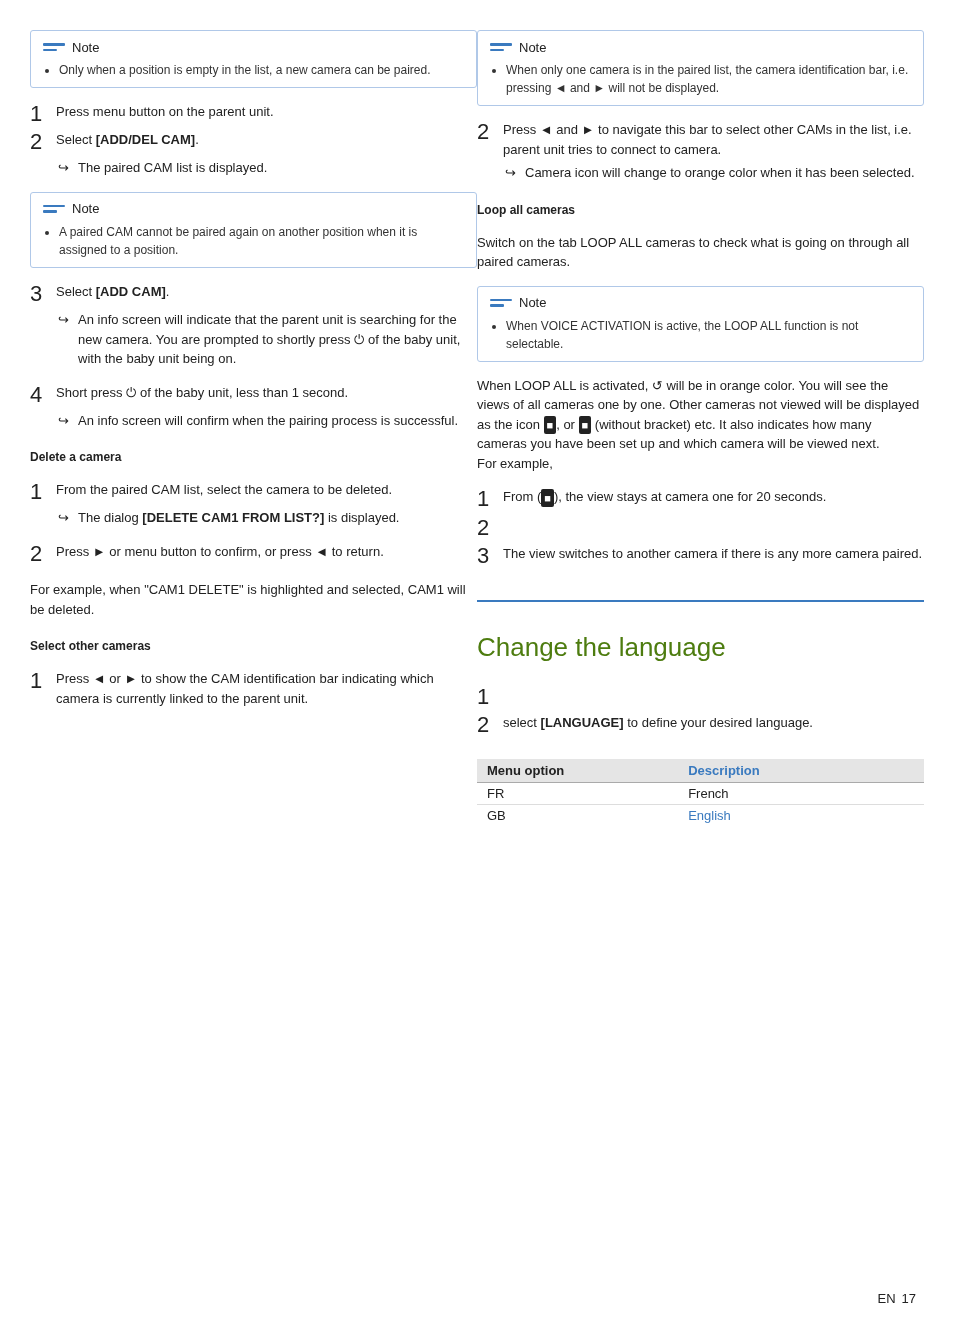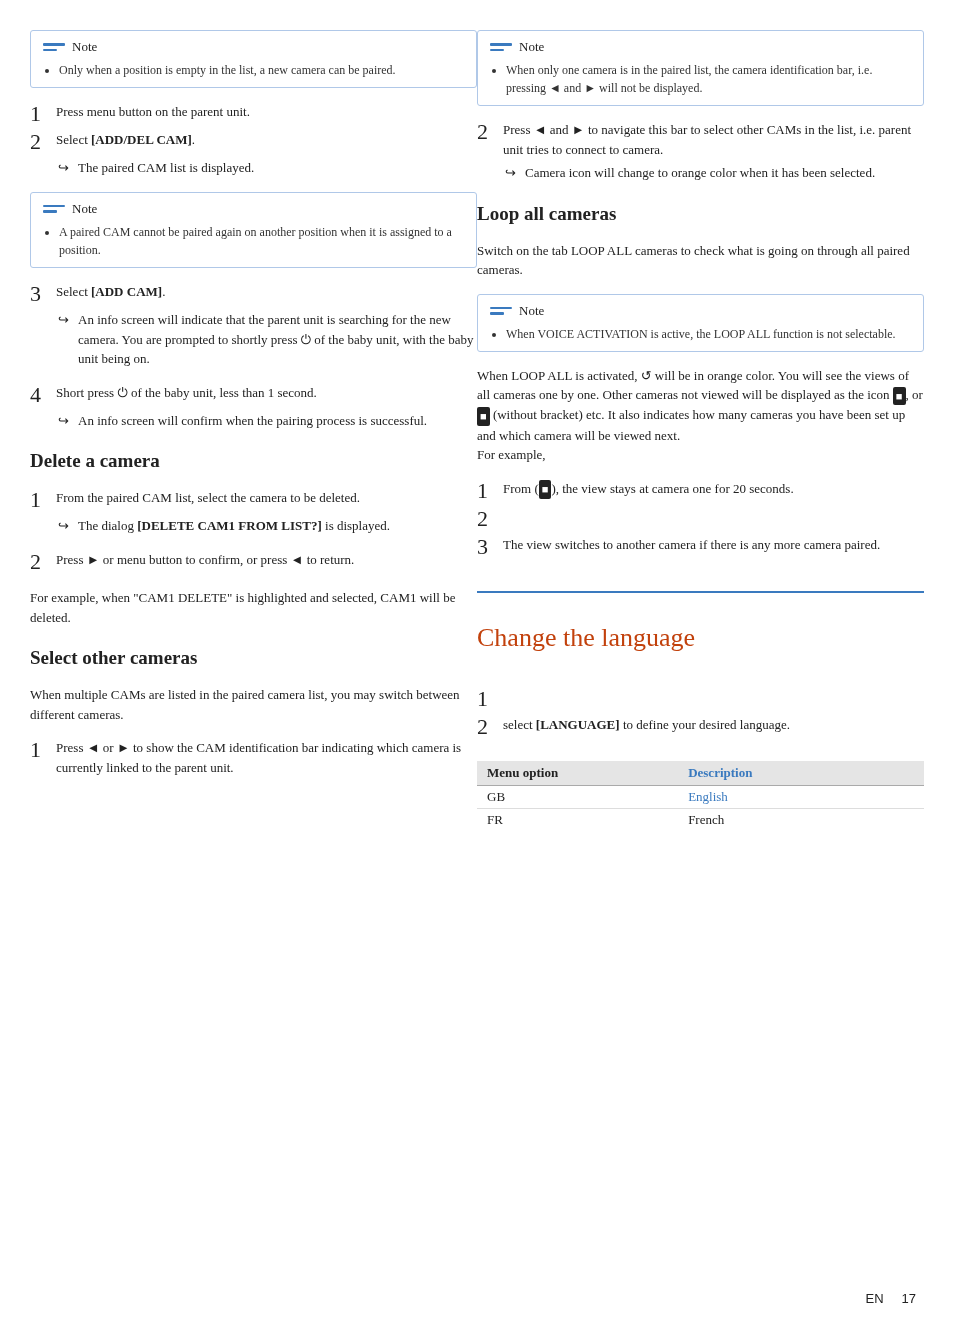--- a/index.html
+++ b/index.html
@@ -10,21 +10,20 @@
       color: #222;
       width: 954px;
       min-height: 1334px;
       padding: 0;
     }
     .page {
       display: flex;
       width: 954px;
       min-height: 1334px;
       padding: 30px 30px 30px 30px;
-      font-family: Liberation Serif, serif;
     }
     .col-left {
       flex: 1;
       display: flex;
       flex-direction: column;
       gap: 14px;
     }
     .col-right {
       flex: 1;
       display: flex;
@@ -108,40 +107,40 @@
       color: #222;
       line-height: 1.5;
     }
     .arrow-item .arrow {
       color: #222;
       font-size: 13px;
       min-width: 16px;
     }
     .sub-heading {
       font-weight: bold;
-      font-size: 19px;
+      font-size: 12px;
       color: #222;
       margin-top: 6px;
       margin-bottom: 2px;
     }
     .body-text {
       font-size: 13px;
       color: #222;
       line-height: 1.5;
     }
     .divider {
       border: none;
       border-top: 2px solid #3a7abf;
       margin: 18px 0 12px 0;
     }
     .section-title {
       font-size: 26px;
-      color: #c2410c;
+      color: #4d7c0f;
       font-weight: normal;
-      margin-bottom: 20px;
+      margin-bottom: 8px;
       margin-top: 4px;
     }
     .table-wrap {
       width: 100%;
       border-collapse: collapse;
       margin-top: 8px;
     }
     .table-wrap th {
       background: #e5e5e5;
       font-weight: bold;
@@ -260,21 +259,20 @@
     <div class="step-block">
       <div class="step-row">
         <span class="step-num">2</span>
         <span class="step-content">Press ► or menu button to confirm, or press ◄ to return.</span>
       </div>
     </div>
 
     <div class="body-text">For example, when "CAM1 DELETE" is highlighted and selected, CAM1 will be deleted.</div>
 
     <div class="sub-heading">Select other cameras</div>
-    <div class="body-text">When multiple CAMs are listed in the paired camera list, you may switch between different cameras.</div>
 
     <div class="step-block">
       <div class="step-row">
         <span class="step-num">1</span>
         <span class="step-content">Press ◄ or ► to show the CAM identification bar indicating which camera is currently linked to the parent unit.</span>
       </div>
     </div>
 
   </div>
 
@@ -359,29 +357,29 @@
 
     <table class="table-wrap">
       <thead>
         <tr>
           <th class="col-option">Menu option</th>
           <th class="col-desc">Description</th>
         </tr>
       </thead>
       <tbody>
         <tr>
+          <td>FR</td>
+          <td class="col-desc col-desc-fr">French</td>
+        </tr>
+        <tr>
           <td>GB</td>
           <td class="col-desc">English</td>
         </tr>
-        <tr>
-          <td>FR</td>
-          <td class="col-desc col-desc-fr">French</td>
-        </tr>
       </tbody>
     </table>
 
   </div>
 </div>
 
-<div style="position:fixed;bottom:28px;right:38px;display:flex;align-items:center;gap:18px;font-size:13px;color:#222;">
+<div style="position:fixed;bottom:28px;right:38px;display:flex;align-items:center;gap:6px;font-size:13px;color:#222;">
   <span>EN</span>
   <span>17</span>
 </div>
 
 </body></html>

